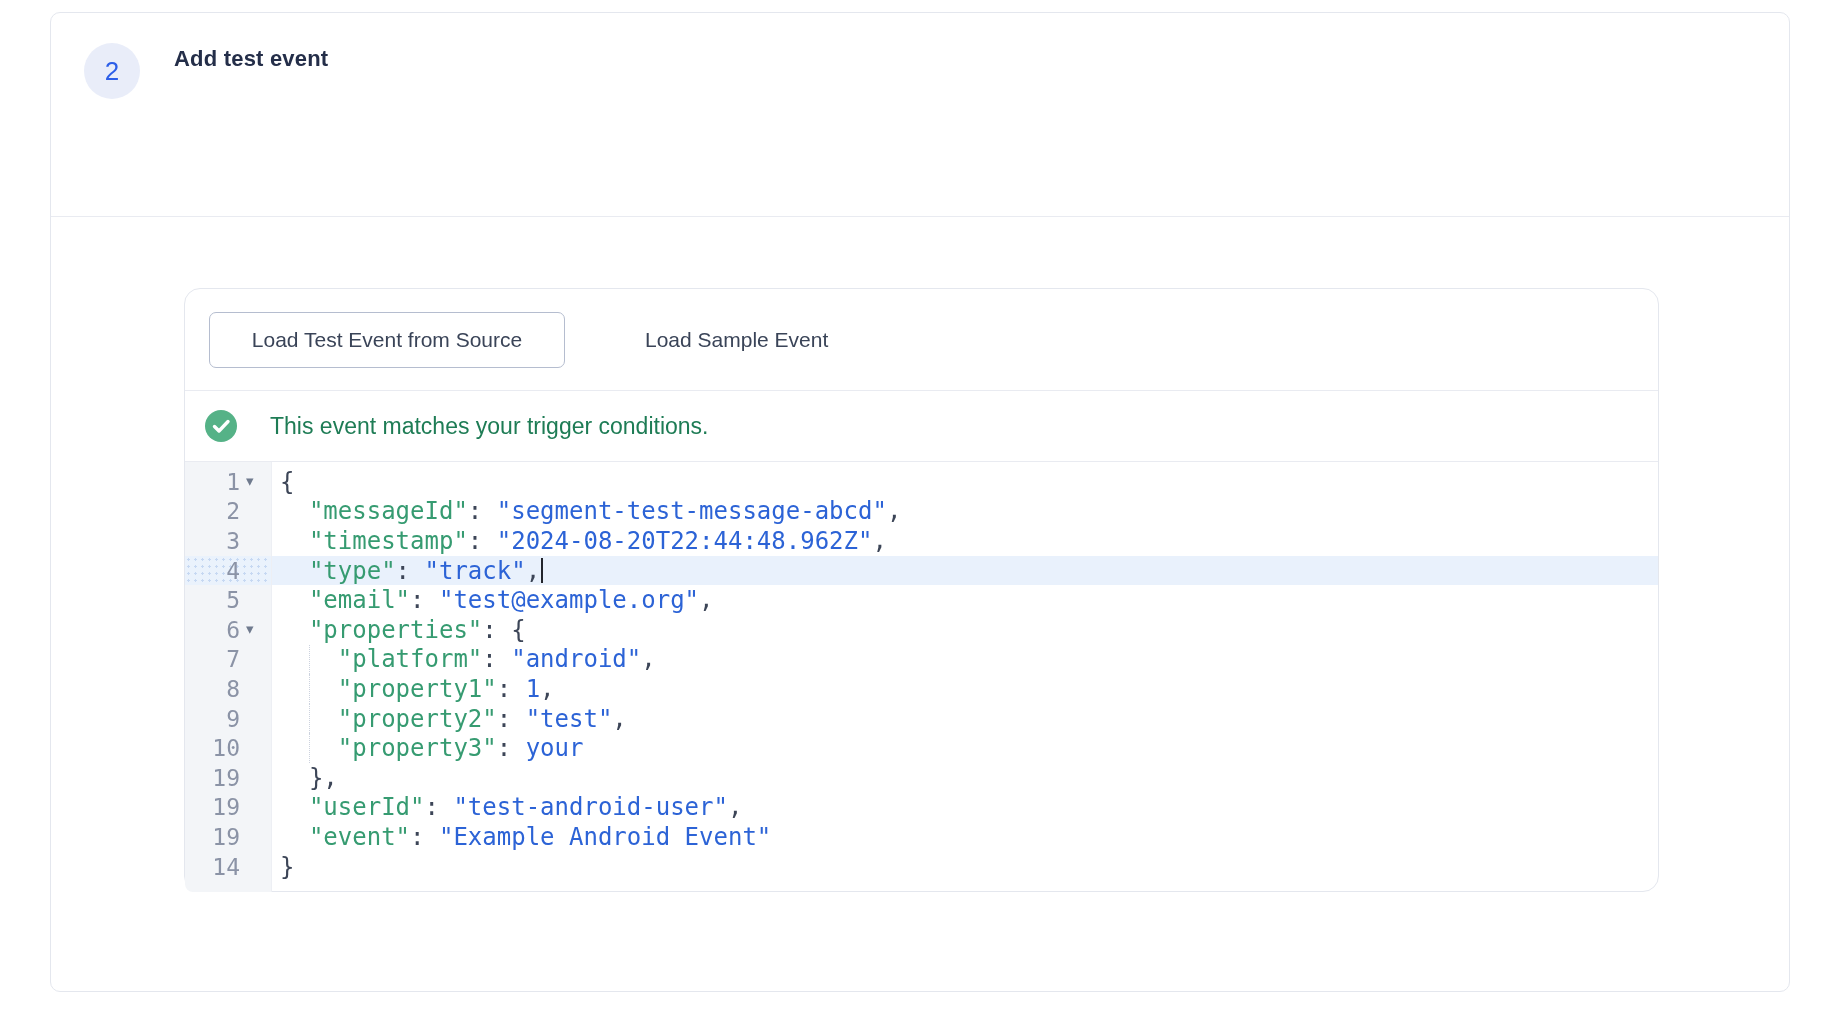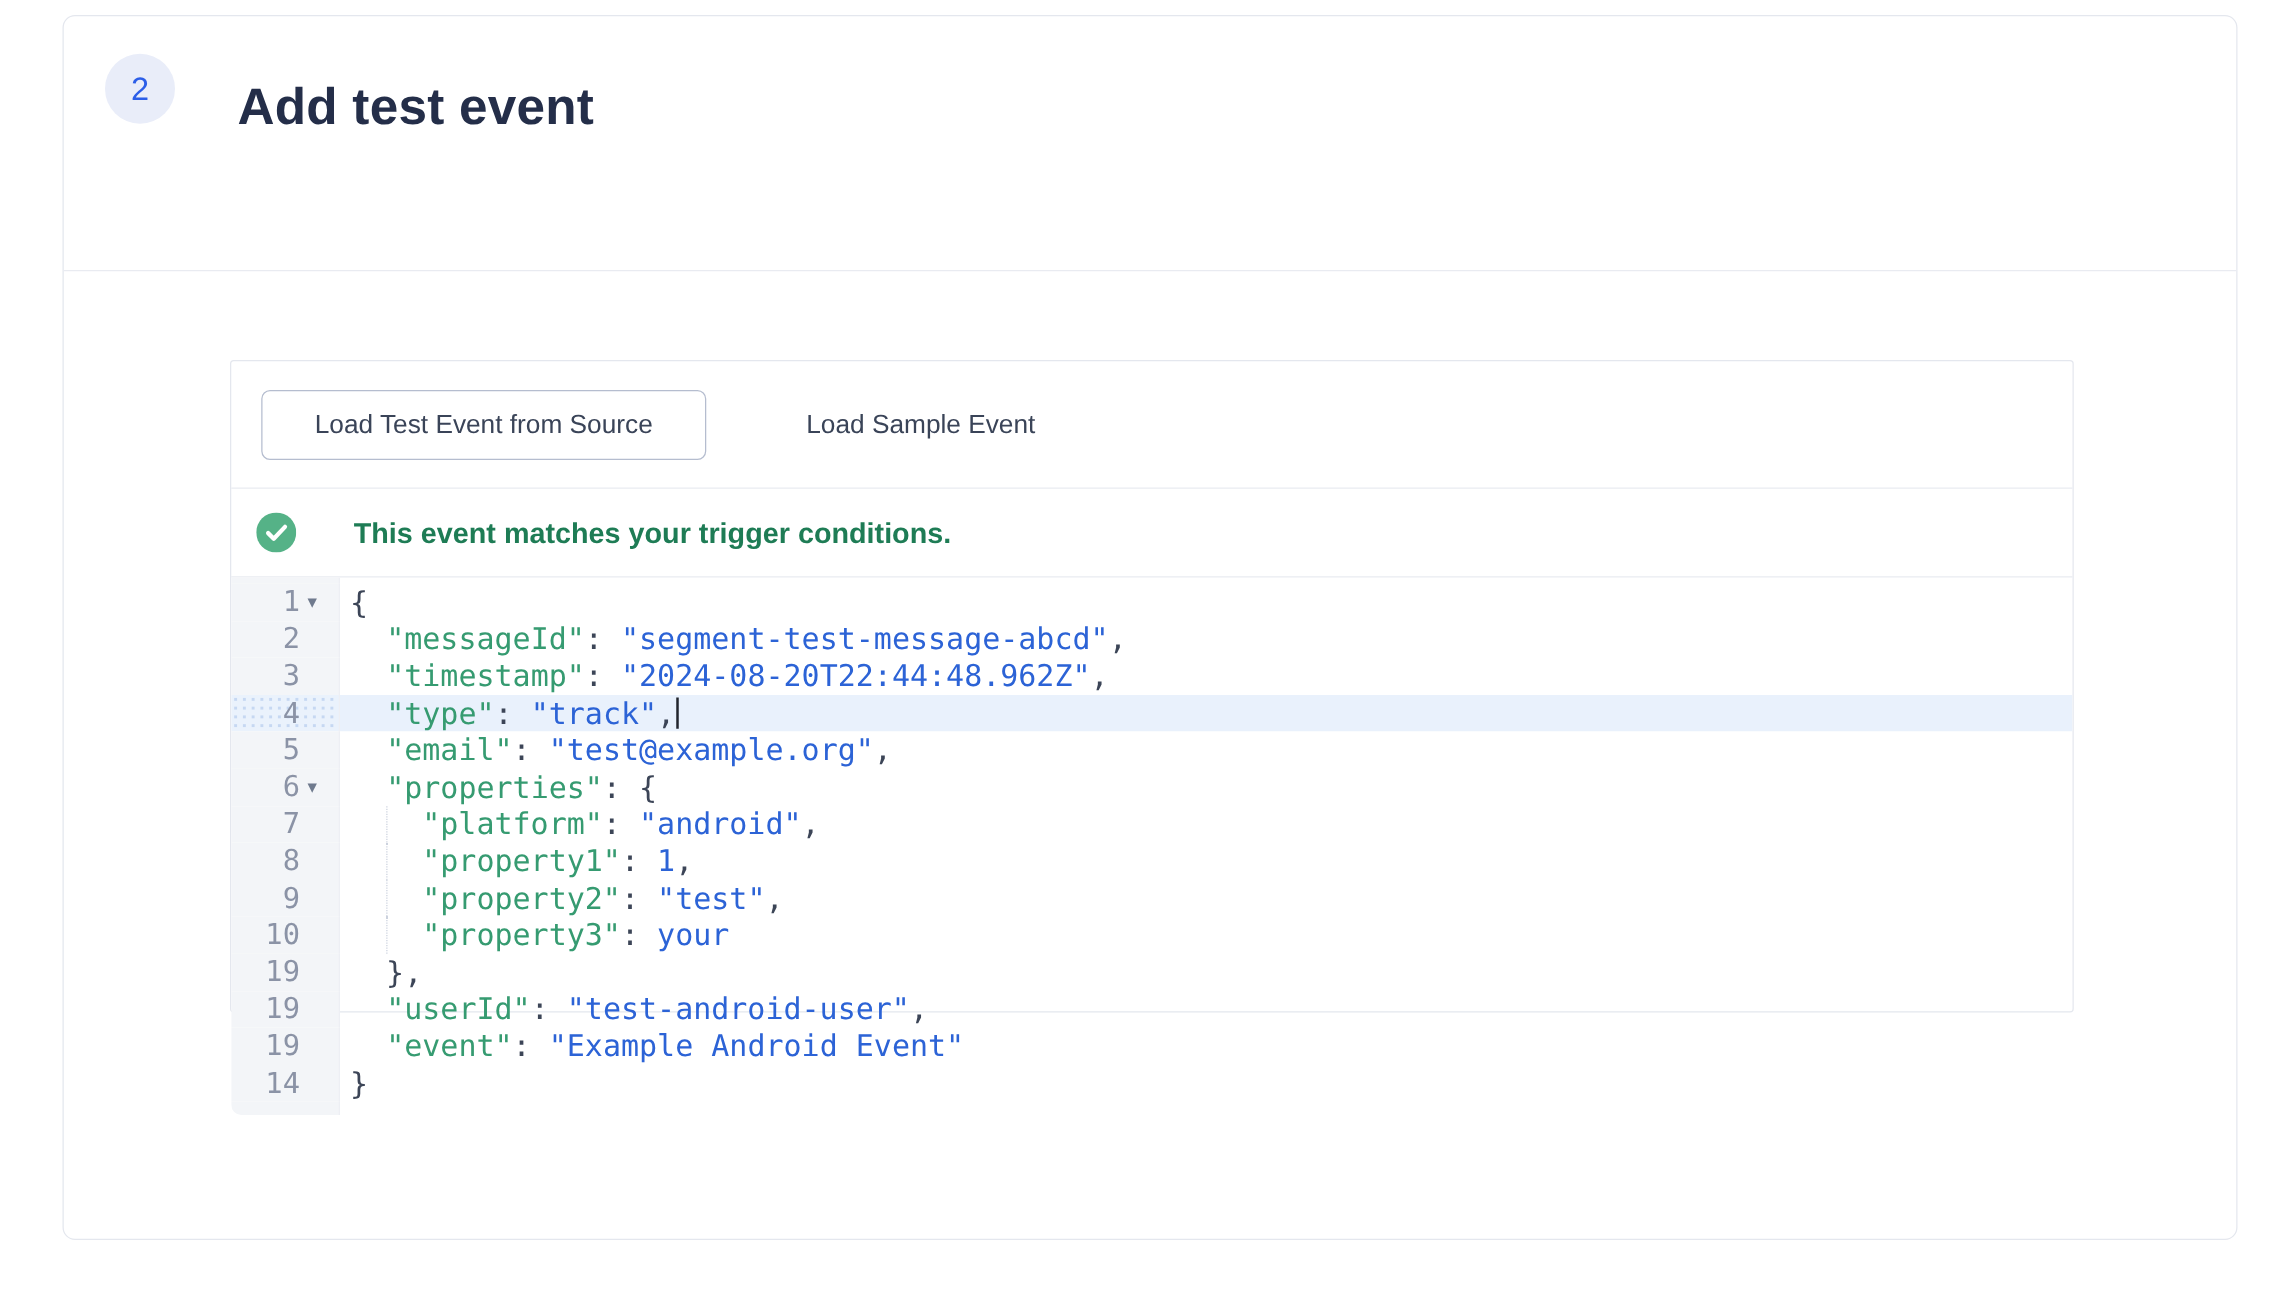--- a/index.html
+++ b/index.html
@@ -13,35 +13,35 @@
     position:absolute;left:50px;top:12px;width:1740px;height:980px;
     background:#fff;border:1px solid var(--border,#e4e7ee);border-radius:10px;
     box-sizing:border-box;
   }
   .step-badge{
     position:absolute;left:33px;top:30px;width:56px;height:56px;border-radius:50%;
     background:var(--badge-bg,#e9edf9);color:var(--accent-blue,#2c5ee8);
     font-size:26px;font-weight:500;display:flex;align-items:center;justify-content:center;
   }
   .page-title{
-    position:absolute;left:123px;top:33px;margin:16px;
-    font-size:41px;font-weight:700;color:#242e49;letter-spacing:.2px;
+    position:absolute;left:123px;top:33px;margin:0;
+    font-size:22px;font-weight:700;color:#242e49;letter-spacing:.2px;
   }
   .desc{
     position:absolute;left:123px;top:84px;
     font-size:22.5px;color:#5a6377;line-height:39px;
   }
   .header-divider{
     position:absolute;left:0;right:0;top:203px;height:0;
     border-top:1px solid #e9ebf1;
   }
   
   .inner-card{
-    position:absolute;left:133px;top:275px;width:1475px;height:522px;
-    border:1px solid var(--border,#e4e7ee);border-radius:3px;box-sizing:border-box;
+    position:absolute;left:133px;top:275px;width:1475px;height:604px;
+    border:1px solid var(--border,#e4e7ee);border-radius:16px;box-sizing:border-box;
     background:#fff;
   }
   .btn-row{
     height:102px;border-bottom:1px solid #e9ebf1;box-sizing:border-box;
     display:flex;align-items:center;padding-left:24px;
   }
   .btn{
     font-family:"Liberation Sans",sans-serif;
     font-size:21px;font-weight:500;color:#3a4458;background:#fff;cursor:pointer;
   }
@@ -52,21 +52,21 @@
   .btn.ghost{
     border:none;height:56px;padding:0 34px;margin-left:46px;
     display:flex;align-items:center;justify-content:center;
   }
   .status-row{
     height:71px;border-bottom:1px solid #e9ebf1;box-sizing:border-box;
     display:flex;align-items:center;padding-left:20px;
   }
   .status-icon{width:32px;height:32px;flex:none;}
   .status-text{
-    margin-left:46px;font-size:23px;font-weight:700;color:var(--status-green,#1e7c55);
+    margin-left:33px;font-size:23px;font-weight:400;color:var(--status-green,#1e7c55);
   }
   
   .editor{
     height:430px;display:flex;flex-direction:column;
     border-radius:0 0 8px 8px;overflow:hidden;
     font-family:"DejaVu Sans Mono",monospace;font-size:24px;
   }
   .cm-row{display:flex;height:29.6px;flex:none;}
   .cm-row.spacer{height:5px;}
   .cm-row.filler{flex:1;height:auto;}

